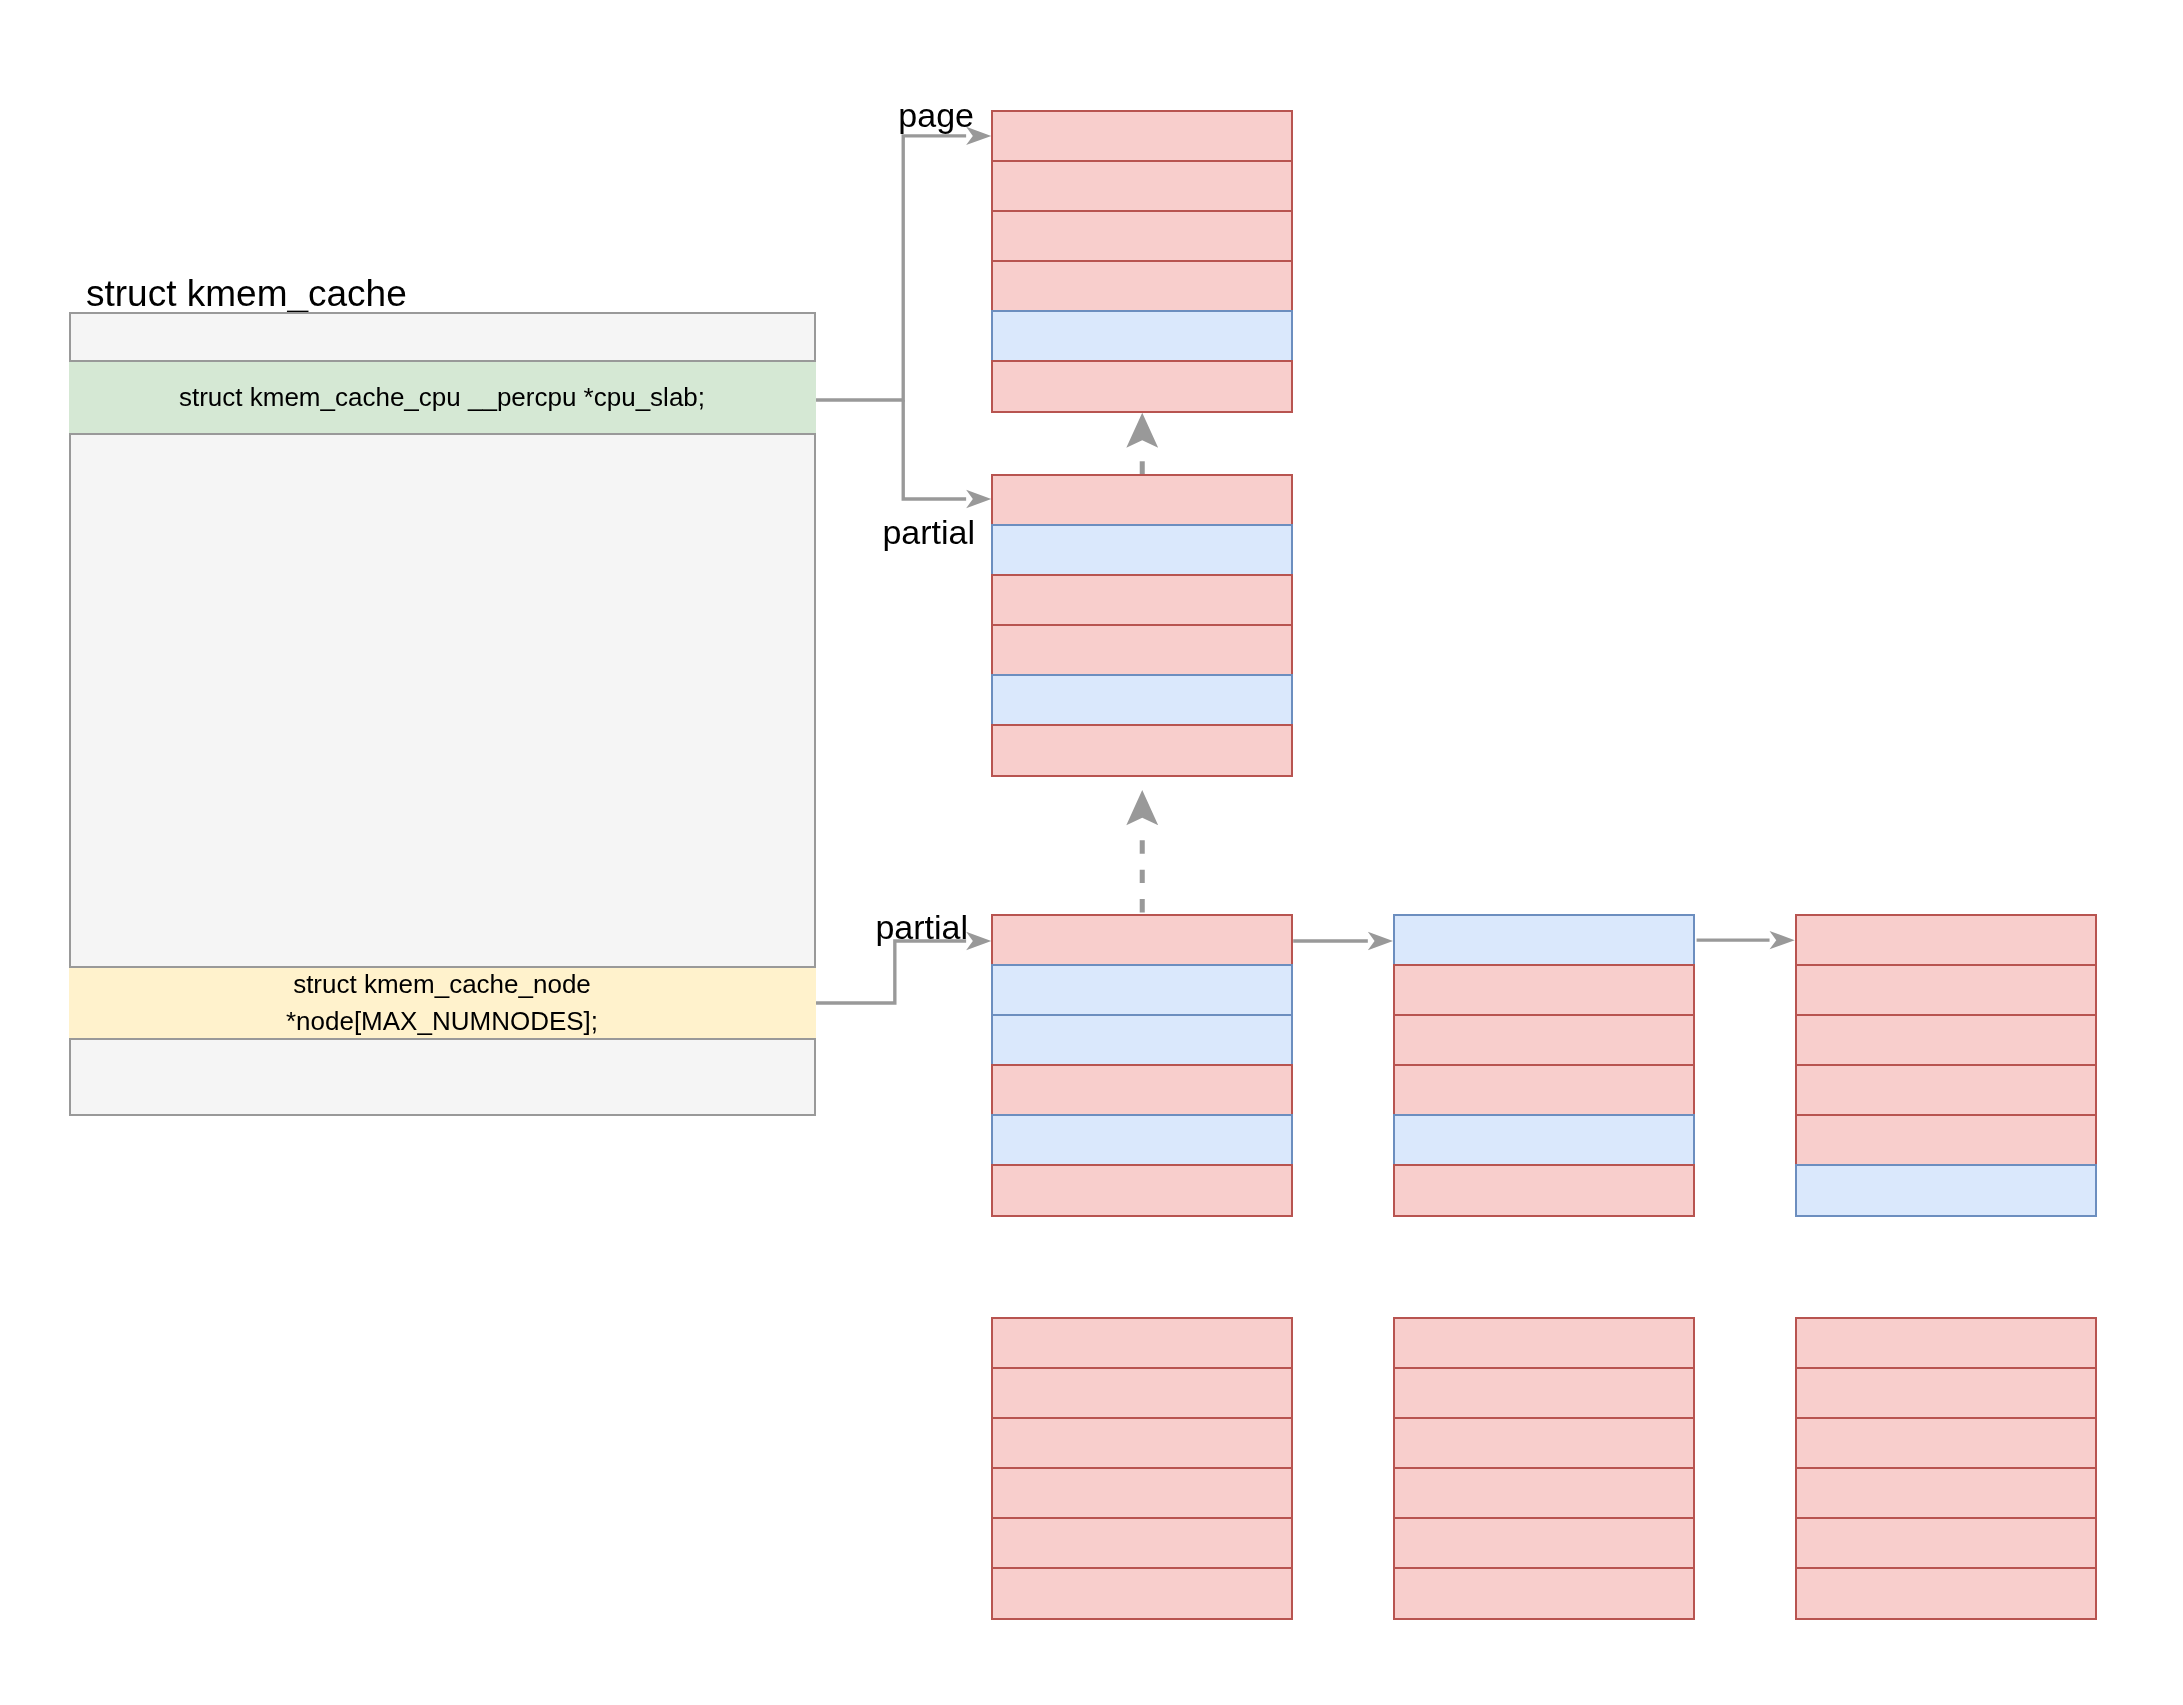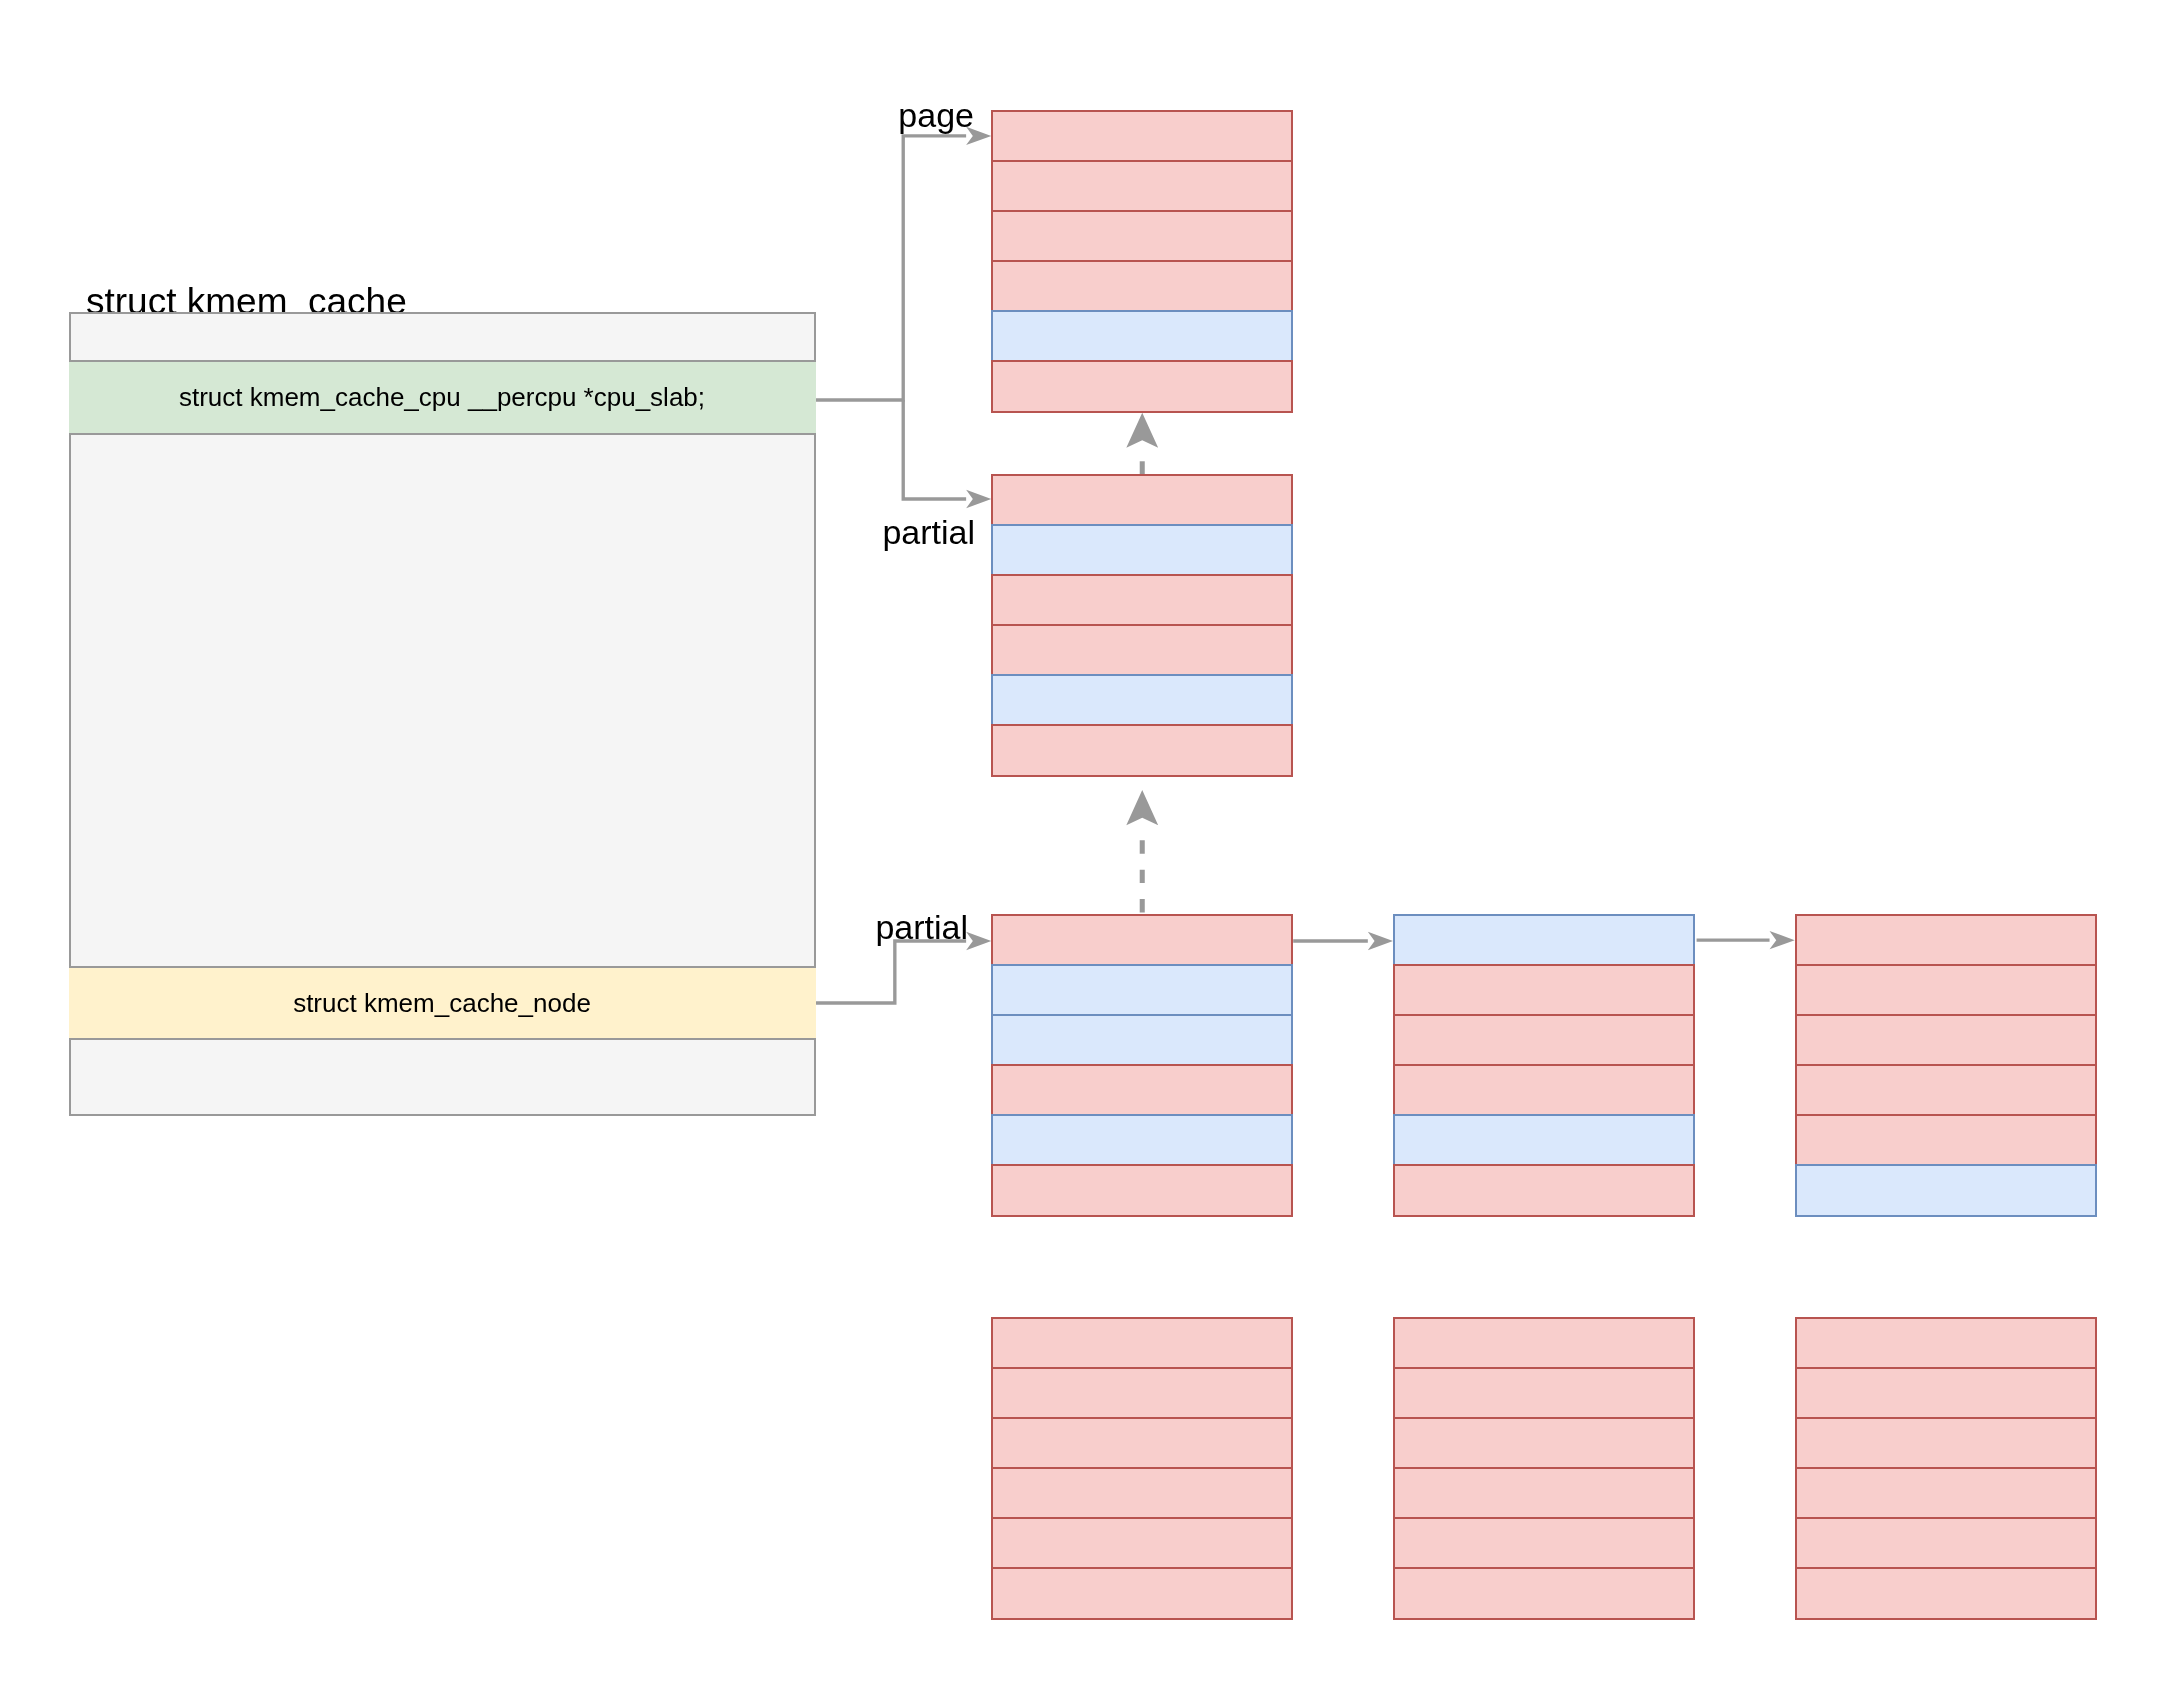--- a/index.html
+++ b/index.html
@@ -38,21 +38,21 @@
   
   .slab{ width:302px; }
   .cell{
     width:302px; height:50px; box-sizing:border-box;
     border-style:solid; border-width:2.5px 2.5px 0 2.5px;
   }
   .cell:last-child{ border-bottom-width:2.5px; height:53px; }
   .cell--pink{ background:var(--pink-fill); border-color:var(--pink-stroke); }
   .cell--blue{ background:var(--blue-fill); border-color:var(--blue-stroke); }
   
-  .diagram-title{ left:86px; top:273px; font-size:37px; white-space:nowrap;margin-top:8px; }
+  .diagram-title{ left:86px; top:273px; font-size:37px; white-space:nowrap; }
   .edge-label{ font-size:34px; white-space:nowrap; text-align:right; }
   .label-page{ right:1209px; top:96px;margin-left:7px; }
   .label-partial-mid{ right:1208px; top:513px; }
   .label-partial-bottom{ right:1215px; top:908px; }
 </style>
 </head>
 <body>
 
 <div id="canvas">
 
@@ -82,20 +82,21 @@
 
   <div class="abs diagram-title">struct kmem_cache</div>
 
   <div class="abs struct-box">
     <div class="struct-field field-green">
       <span>struct kmem_cache_cpu __percpu *cpu_slab;</span>
     </div>
     <div class="struct-field field-yellow">
       <span>
         <span>struct kmem_cache_node</span><br>
+        <span>*node[MAX_NUMNODES];</span>
       </span>
     </div>
   </div>
 
   <div class="abs edge-label label-page">page</div>
   <div class="abs edge-label label-partial-mid">partial</div>
   <div class="abs edge-label label-partial-bottom">partial</div>
 
   <div class="abs slab" style="left:991px; top:110px;">
       <div class="cell cell--pink"></div>

